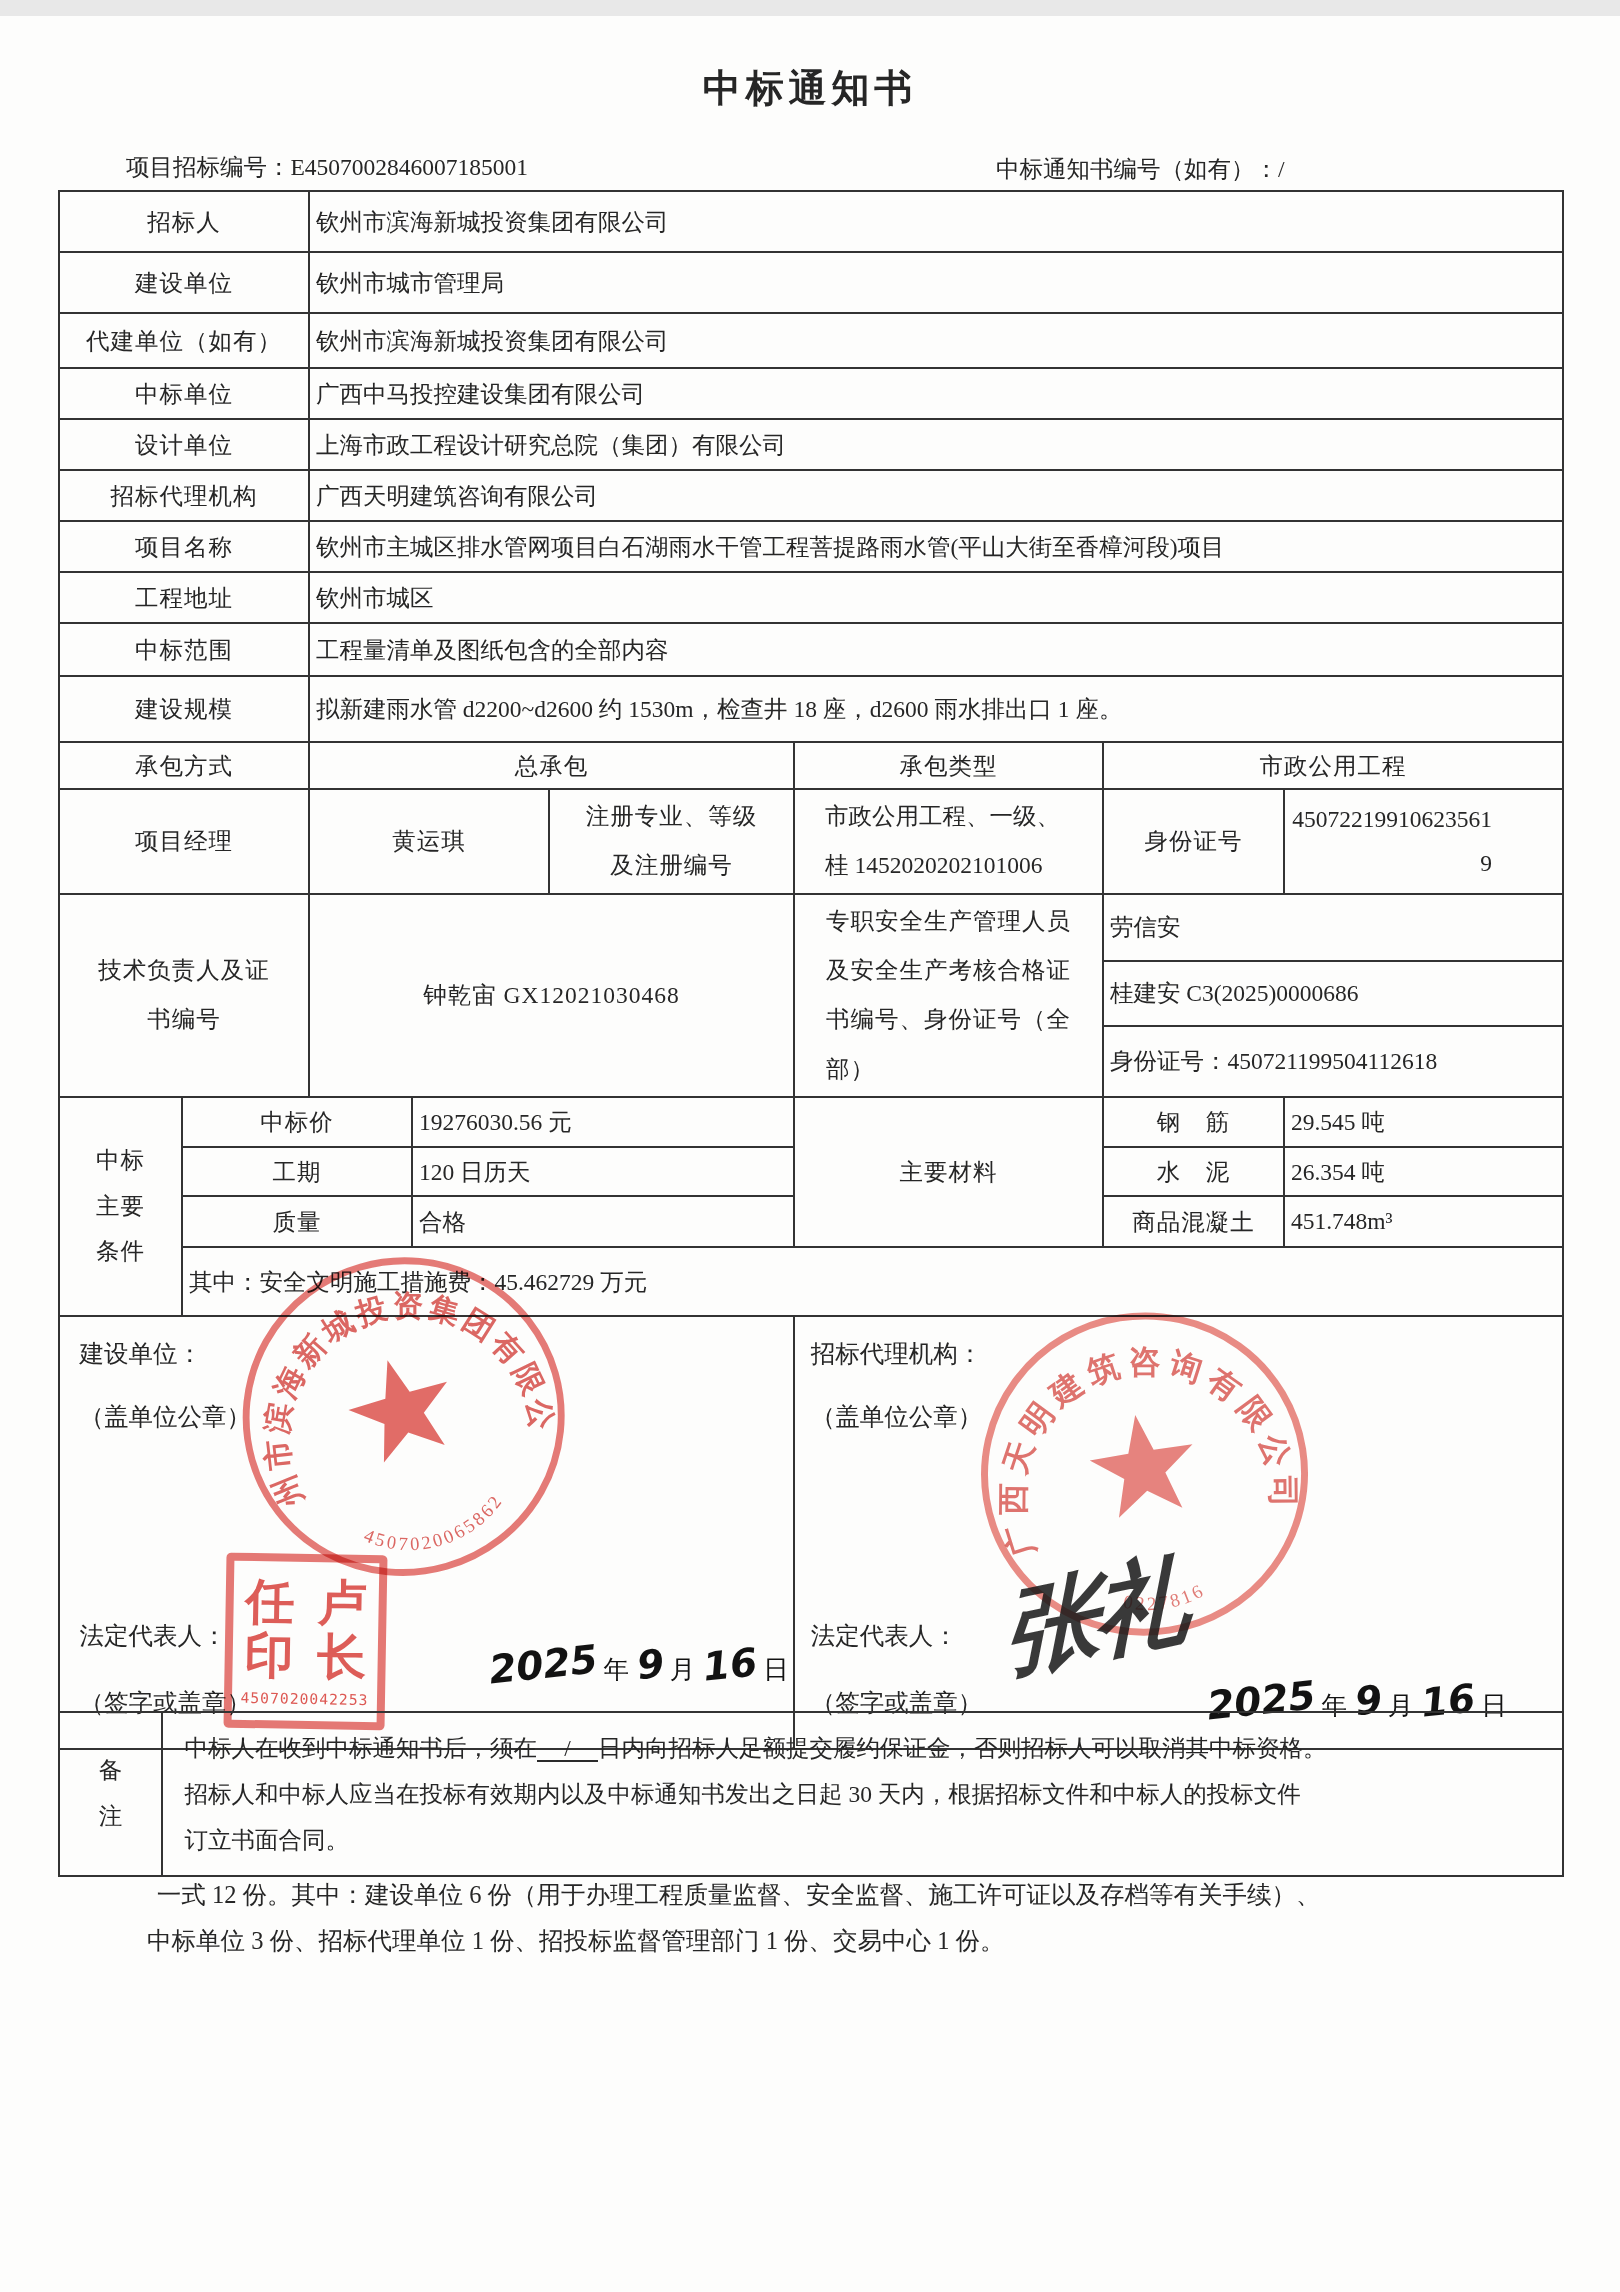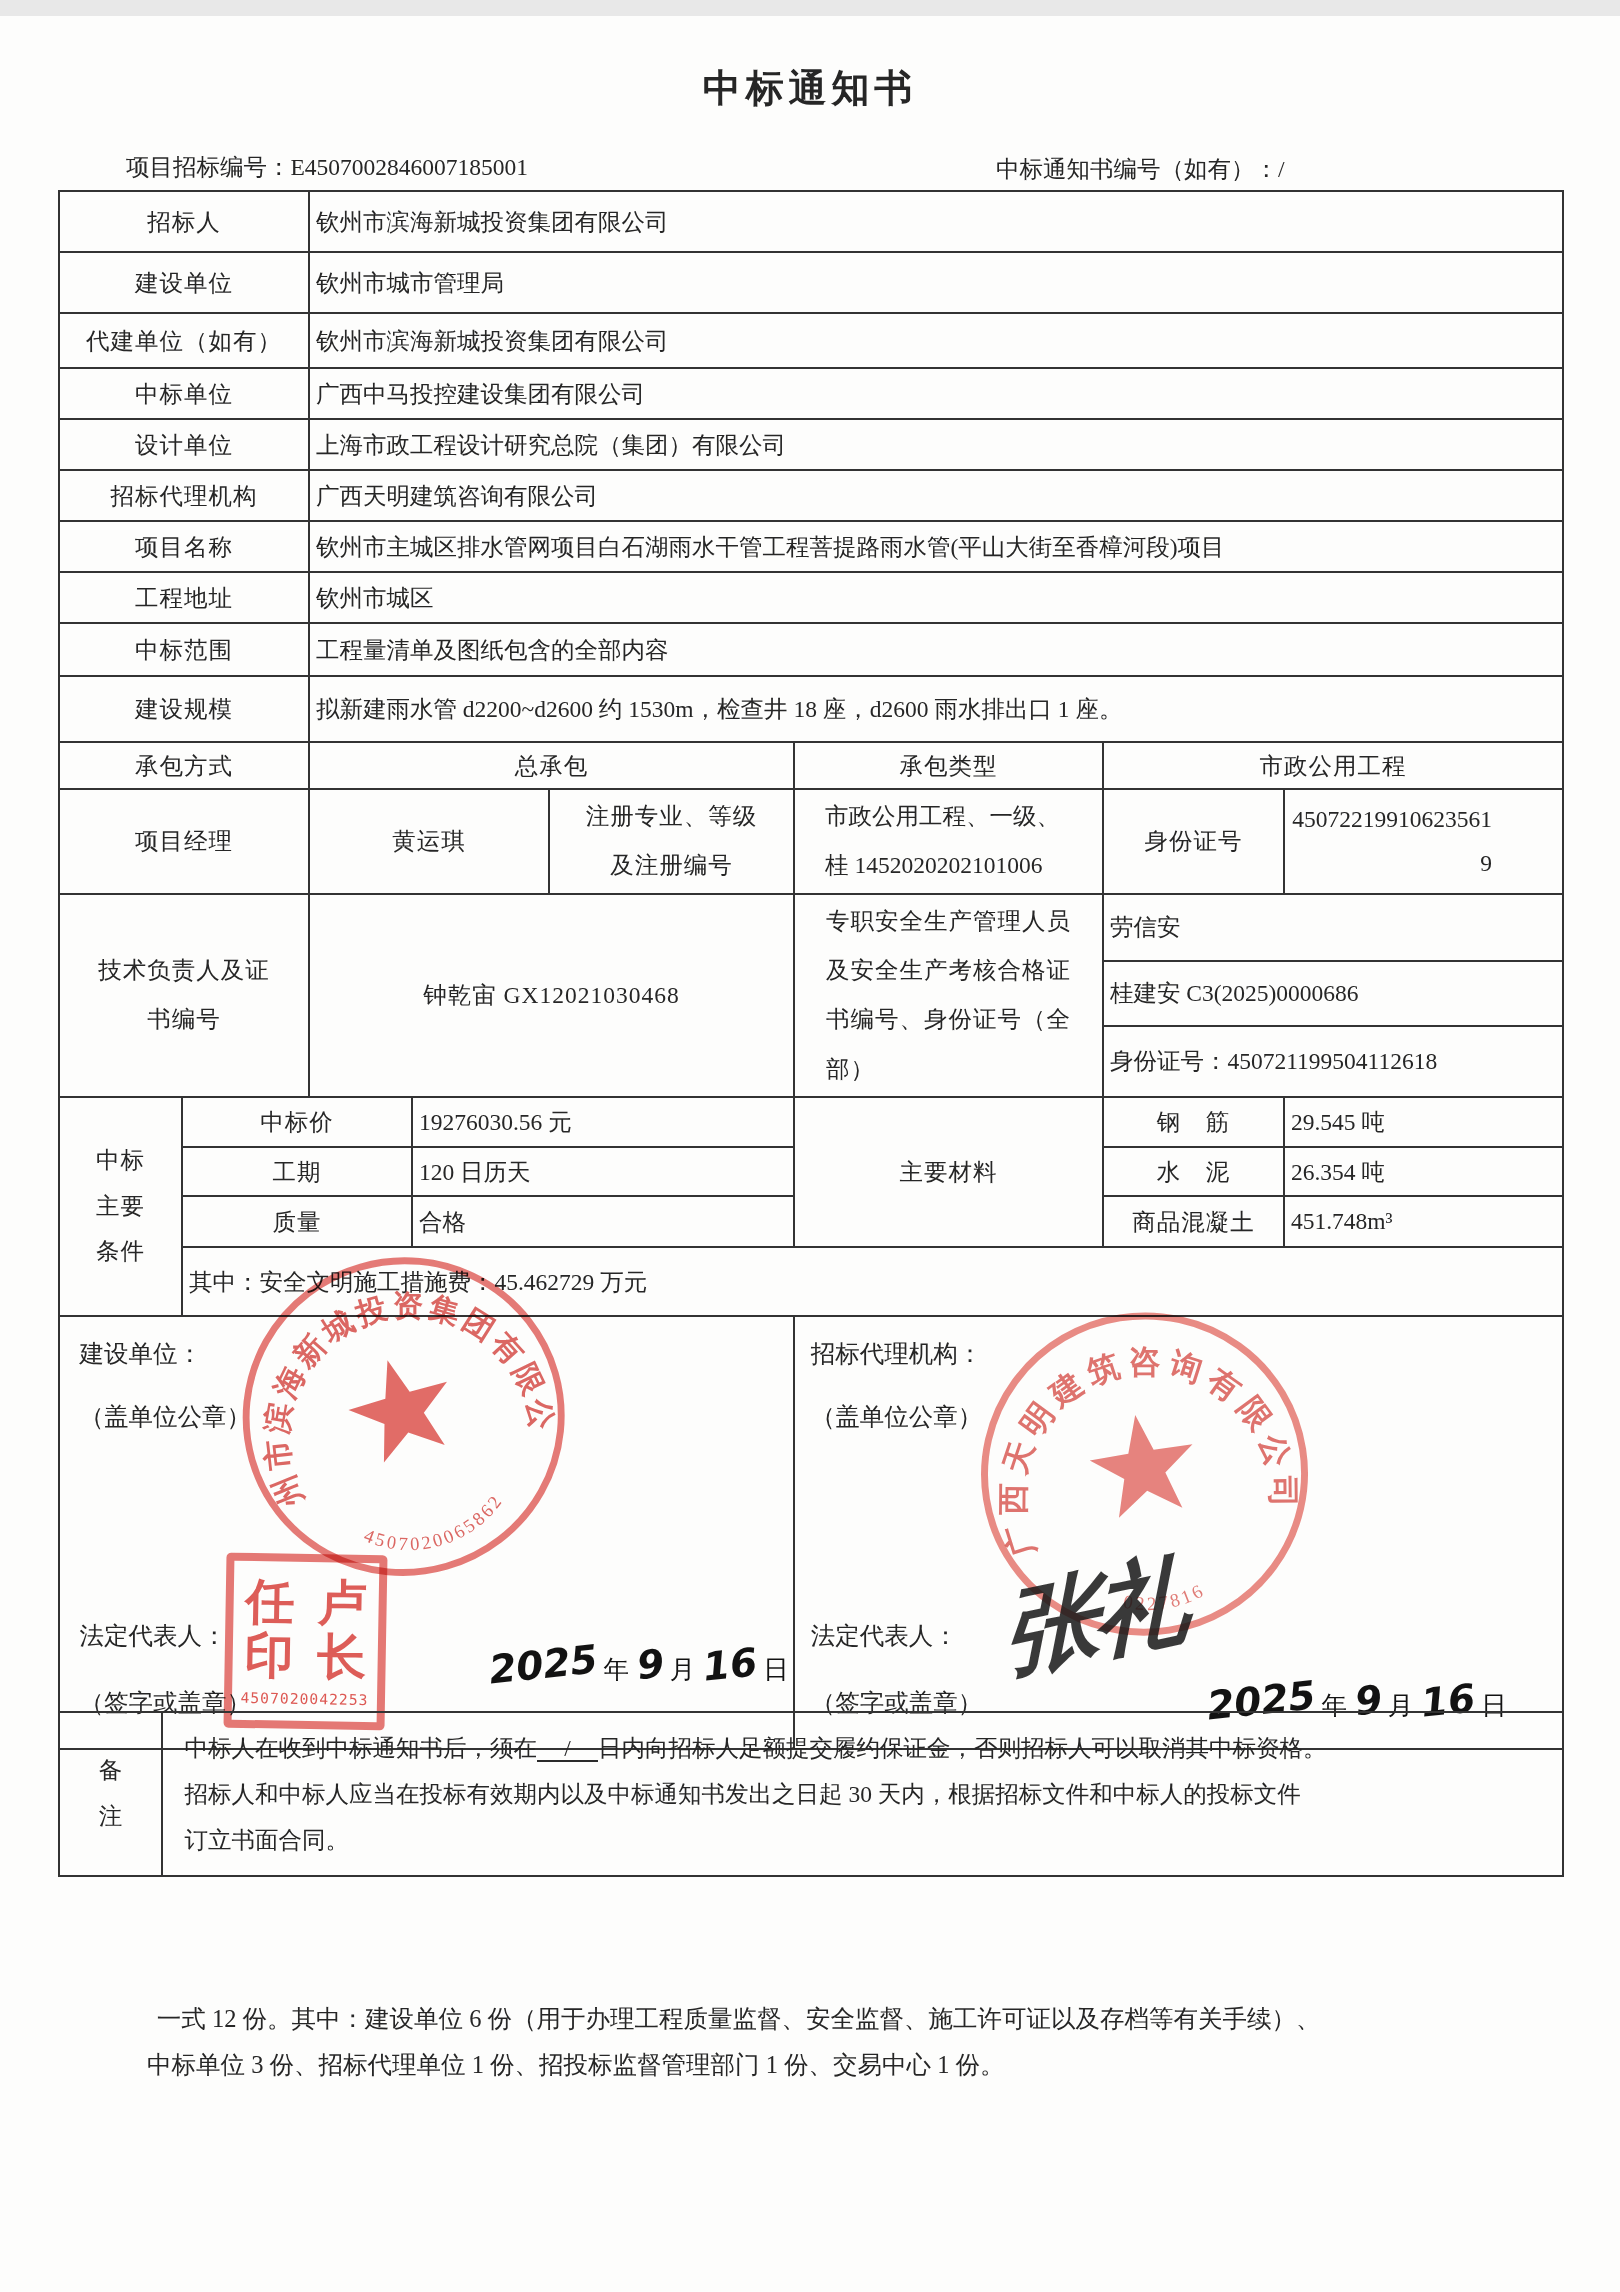--- a/index.html
+++ b/index.html
@@ -68,21 +68,21 @@
     position:absolute;left:58px;top:1695px;width:1506px;
     border-collapse:collapse;table-layout:fixed;
   }
   table.remark td{border:2px solid #333;font-size:23.5px;vertical-align:middle;}
   .remark-lbl{width:99px;text-align:center;line-height:2.1;font-size:24.5px;}
   .remark-body{padding:11.8px 19.6px 11.8px 21.6px;line-height:1.96;border-radius:8px;}
   .blank{
     display:inline-block;min-width:57px;text-align:center;
     border-bottom:2px solid #2b2b2b;line-height:1.05;padding:0 2px;
   }
-  .footer{position:absolute;left:147px;top:1980px;width:1372px;
+  .footer{position:absolute;left:147px;top:1856px;width:1372px;
     font-size:24.5px;line-height:1.88;}
   .footer div:first-child{text-indent:9.8px;}
 </style>
 </head>
 <body>
 
 <div class="page">
 
   <h1 class="title">中标通知书</h1>
   <div class="hdr hdr-left">项目招标编号：E4507002846007185001</div>

